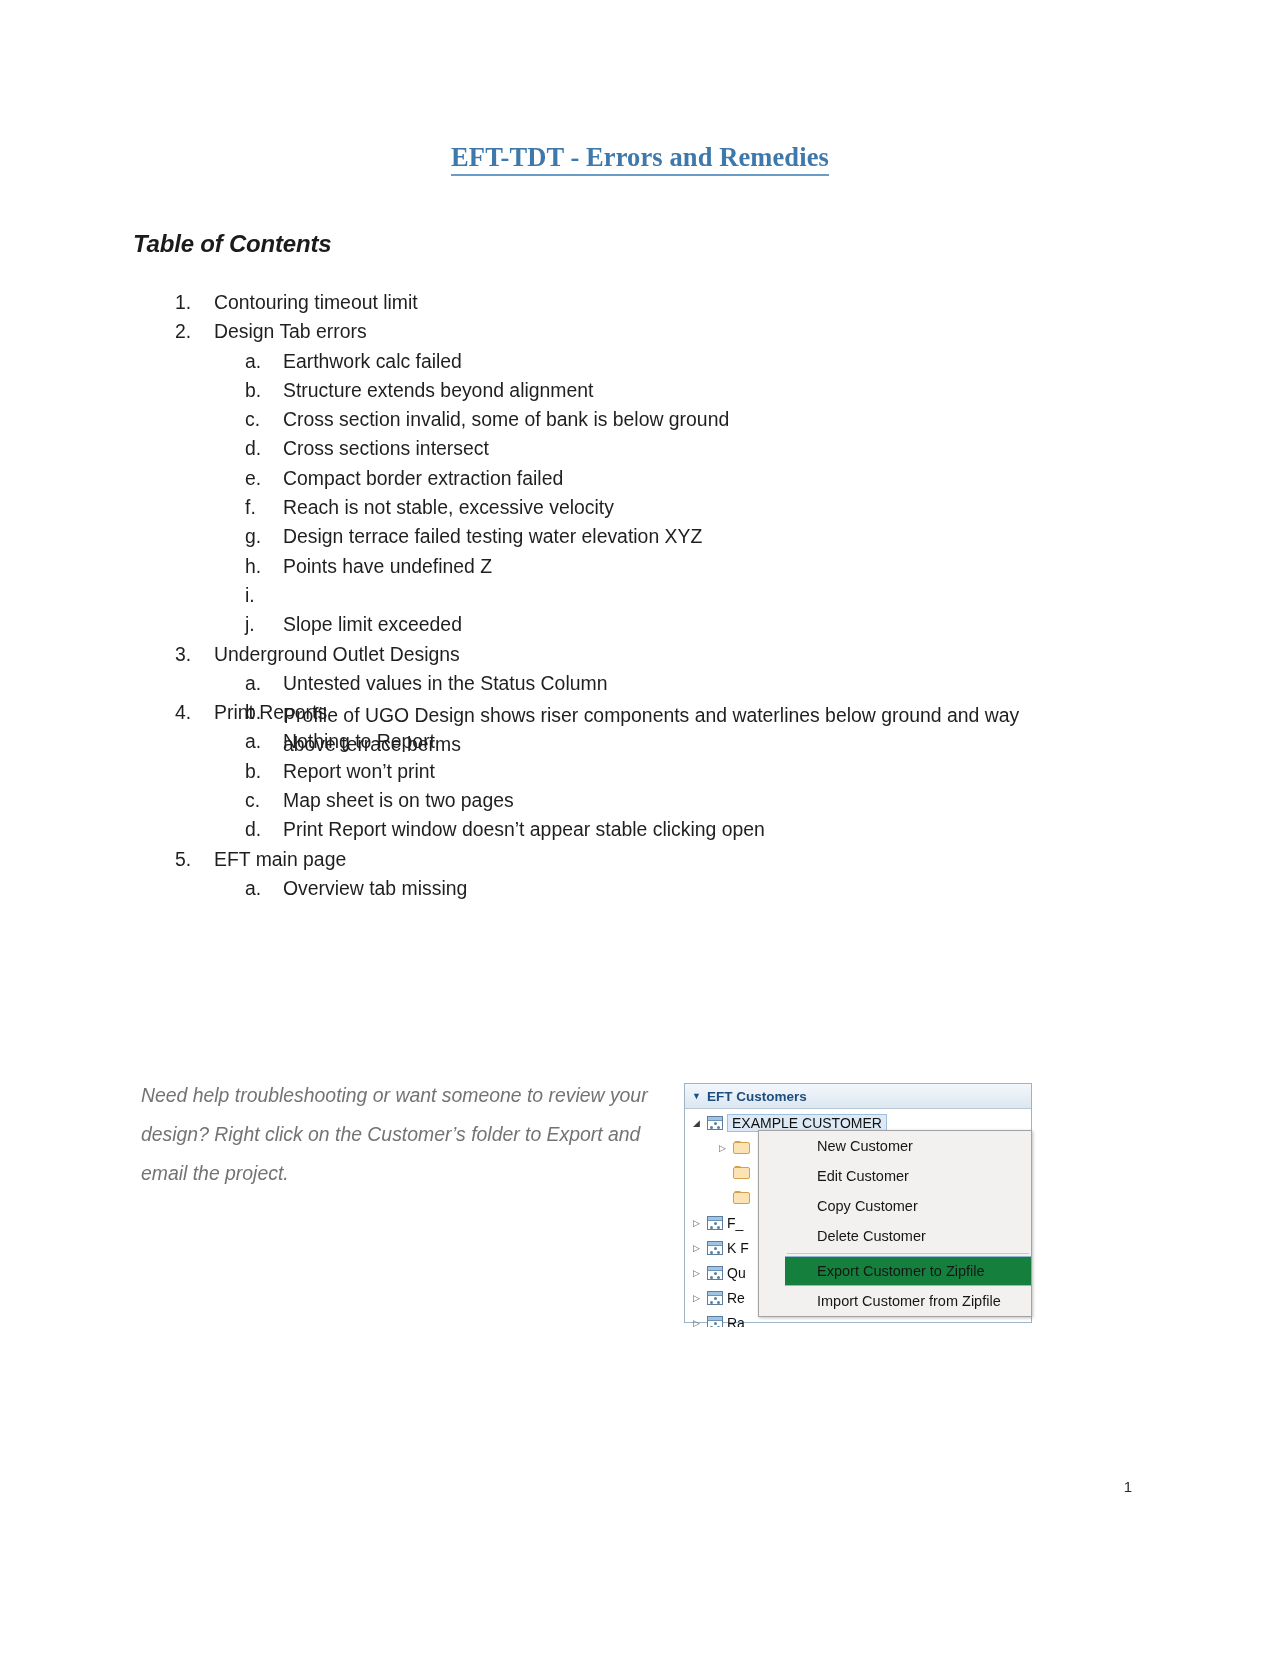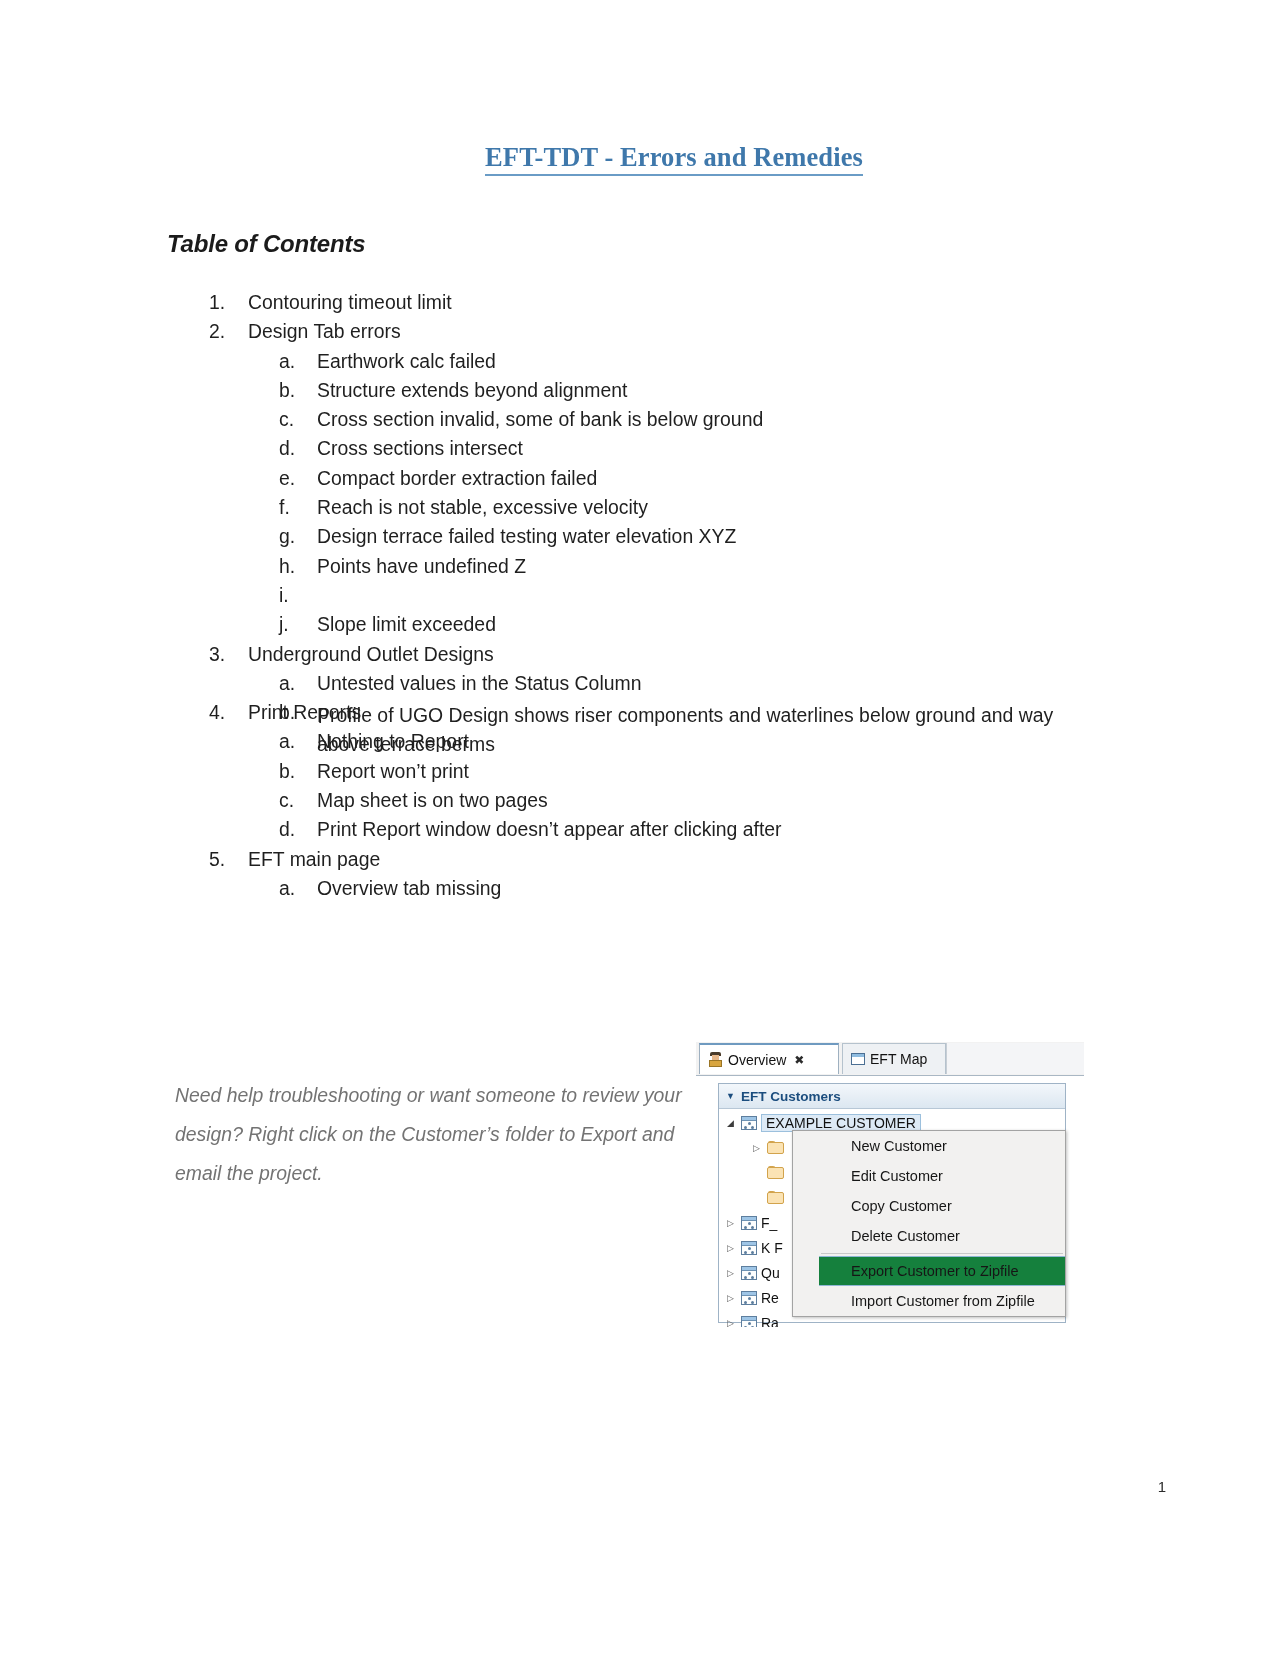--- a/index.html
+++ b/index.html
@@ -3,21 +3,21 @@
 <meta charset="utf-8">
 <style>
   html, body { margin:0; padding:0; background:#ffffff; }
   body {
     width:1280px; height:1656px;
     font-family:"Liberation Sans", sans-serif;
     color:#000000;
     position:relative;
     overflow:hidden;
   }
-  .page { position:absolute; inset:0; background:#fff;margin-left:34px; }
+  .page { position:absolute; inset:0; background:#fff; }
 
   
   .doc-title {
     position:absolute; top:142px; left:0; width:1280px;
     text-align:center;
     font-family:"Liberation Serif", serif;
     font-weight:bold;
     font-size:26.5px;
     color:#3f78ab;
     letter-spacing:.1px;
@@ -274,55 +274,39 @@
       <div class="row lvl2">
         <span class="marker">b.</span>
         <span class="text">Report won’t print</span>
       </div>
       <div class="row lvl2">
         <span class="marker">c.</span>
         <span class="text">Map sheet is on two pages</span>
       </div>
       <div class="row lvl2">
         <span class="marker">d.</span>
-        <span class="text">Print Report window doesn’t appear after clicking after</span>
+        <span class="text">Print Report window doesn’t appear stable clicking open</span>
       </div>
       <div class="row lvl1">
         <span class="marker">5.</span>
         <span class="text">EFT main page</span>
       </div>
       <div class="row lvl2">
         <span class="marker">a.</span>
         <span class="text">Overview tab missing</span>
       </div>
     </div>
 
   <div class="note">Need help troubleshooting or want someone to review your design?  Right click on the Customer’s folder to Export and email the project.</div>
 
   <div class="page-number">1</div>
 
   <div class="shot">
     <div class="shot-inner">
 
-      <div class="tabstrip">
-        <div class="tab active">
-          <span class="ico-person">
-            <span class="hat"></span>
-              <span class="face"></span>
-              <span class="body"></span>
-          </span>
-          <span>Overview</span>
-          <span class="close">✖</span>
-        </div>
-        <div class="tab inactive">
-          <span class="ico-win"></span>
-          <span>EFT Map</span>
-        </div>
-        <div class="tab-filler"></div>
-      </div>
 
       <div class="panel-right-edge"></div>
 
       <div class="panel">
         <div class="panel-header">
           <span class="caret">▼</span>
           <span class="ptitle">EFT Customers</span>
         </div>
 
         <div class="tree">

